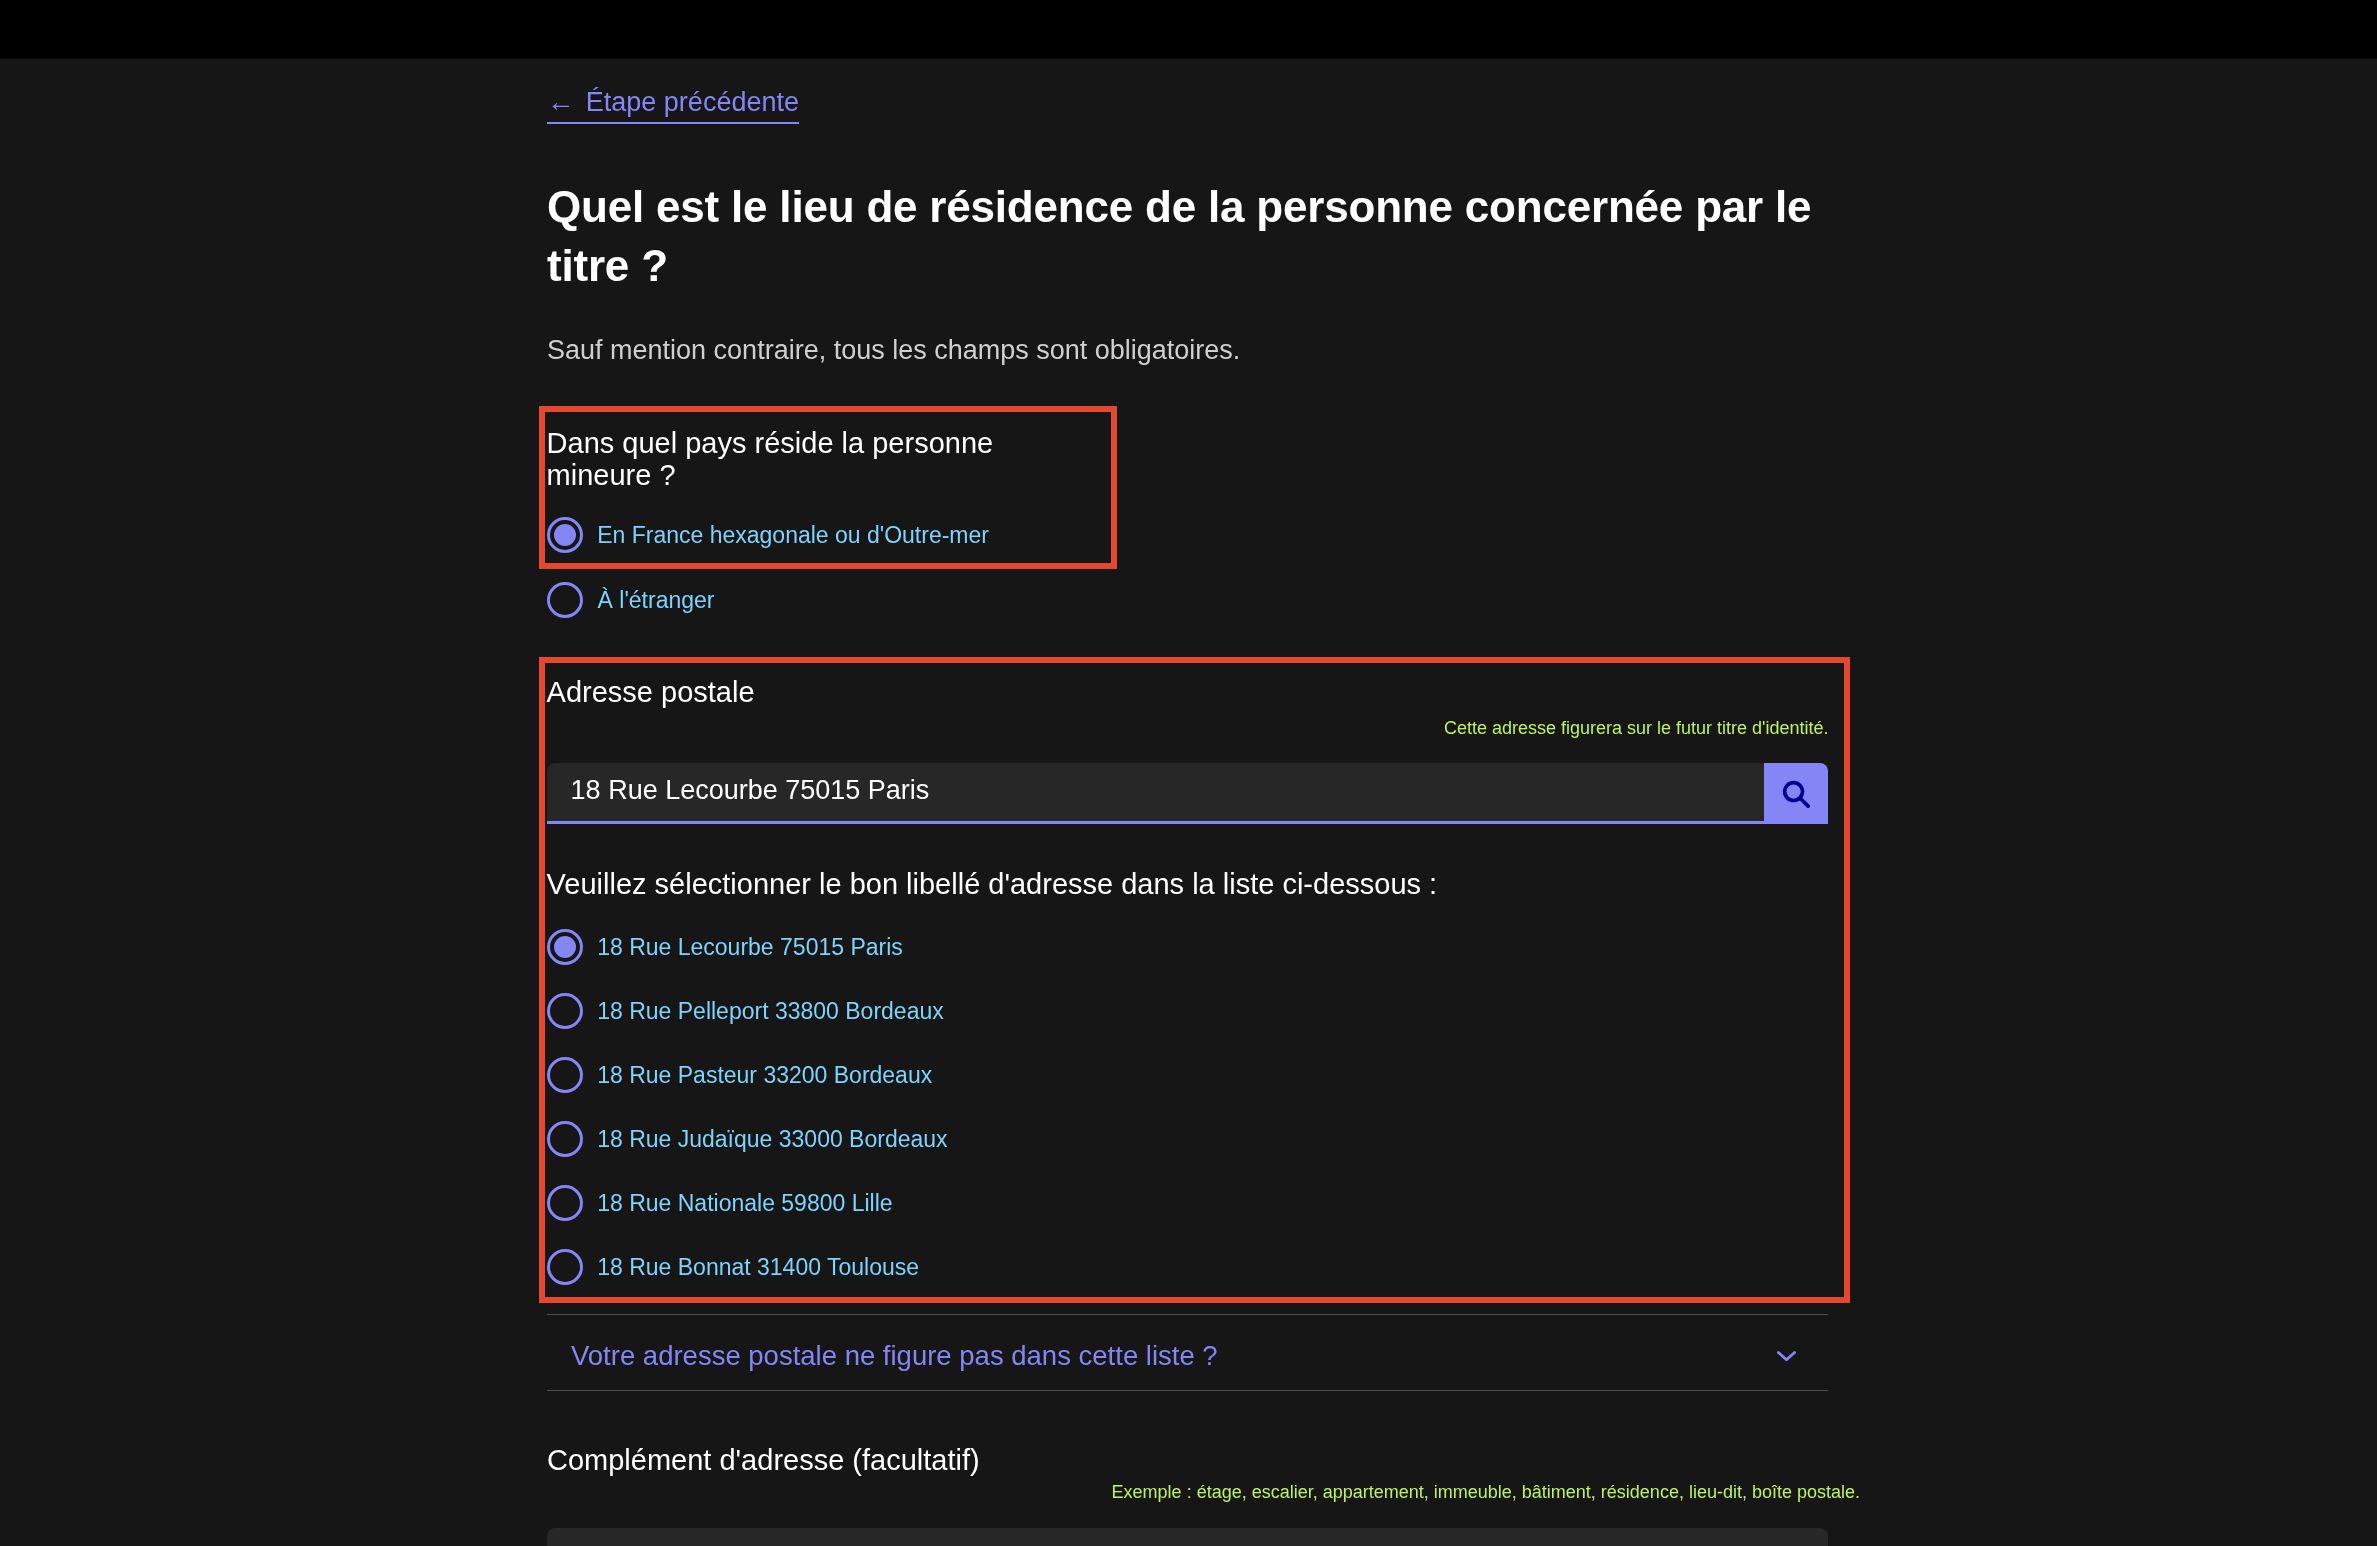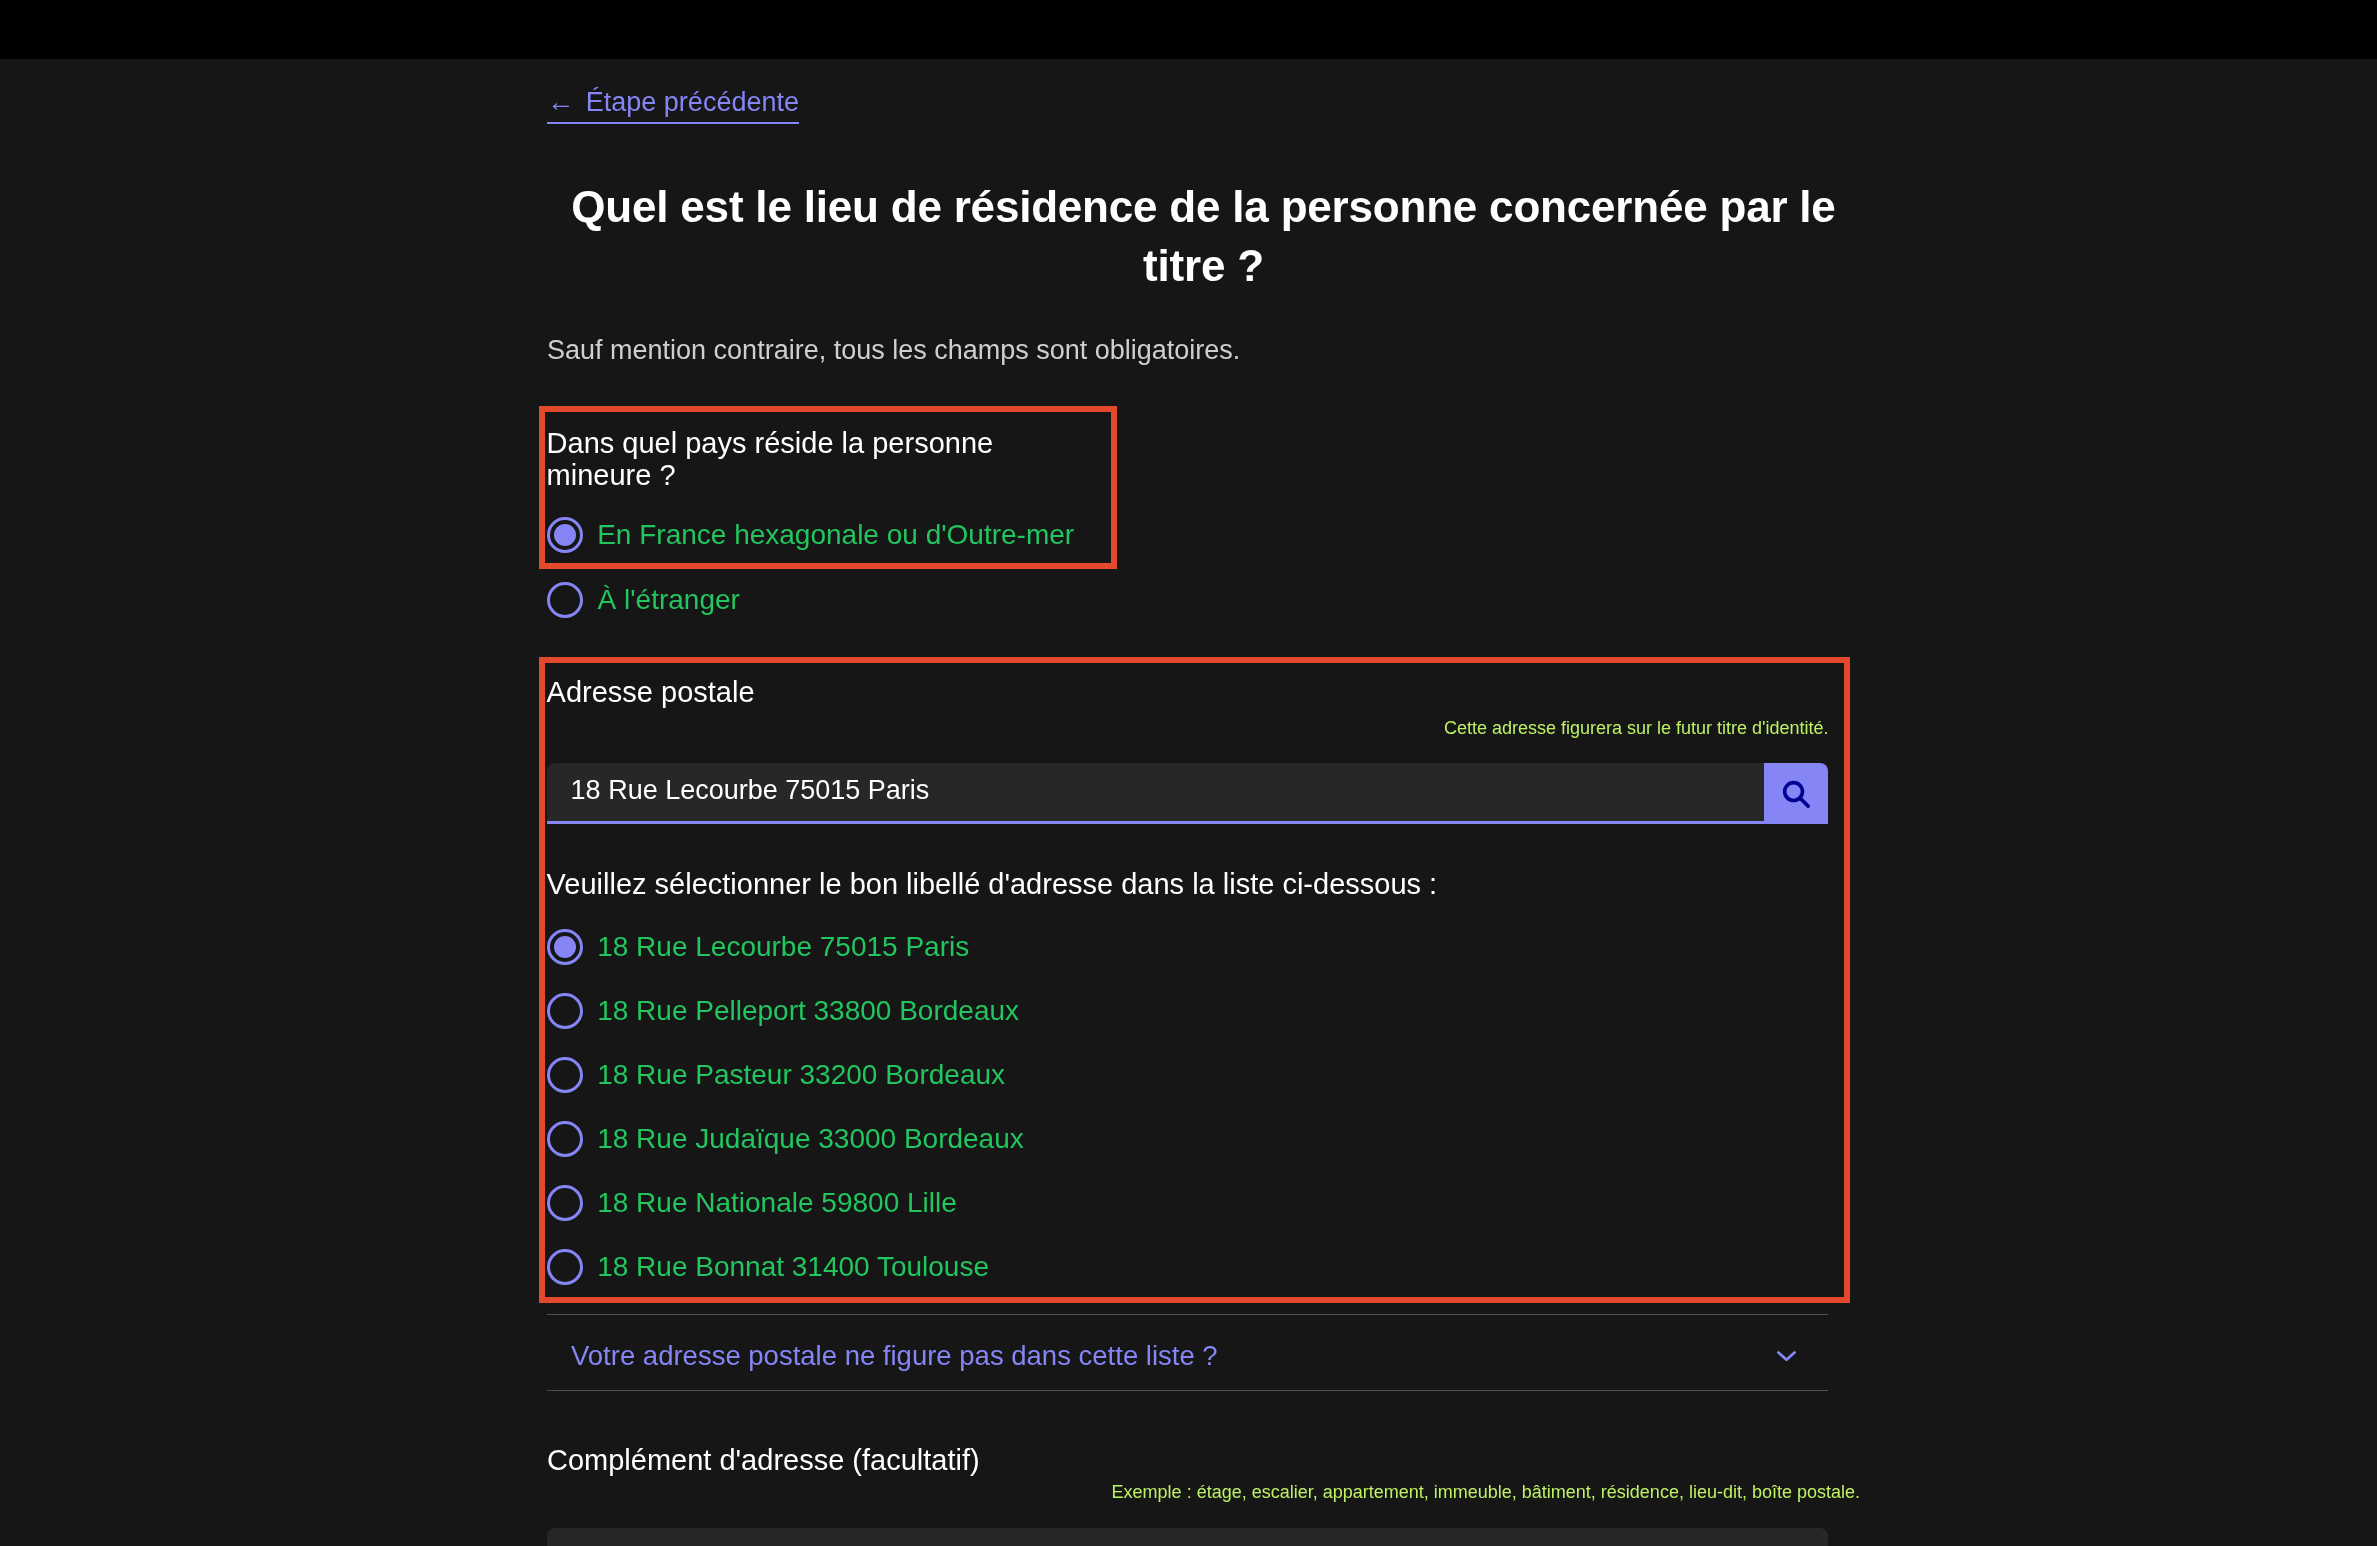--- a/index.html
+++ b/index.html
@@ -25,21 +25,20 @@
     color:var(--accent);font-size:27px;text-decoration:none;
     border-bottom:2.4px solid var(--accent);padding-bottom:4.9px;
     cursor:pointer;
   }
   .back-link .arrow{font-size:27.5px;line-height:1;}
 
   h1.page-title{
     margin-top:53px;max-width:1439px;
     font-size:44px;font-weight:700;line-height:59px;color:#ffffff;
     letter-spacing:-0.2px;
-    text-align:center;
   }
   .required-note{margin-top:39px;font-size:27px;line-height:32px;color:#cfcfcf;}
 
   
   .hl-box{border:6.5px solid var(--highlight);margin-left:-8px;}
   .box-country{width:578px;margin-top:40px;padding:14.6px 16px 10.5px 1.6px;}
   .box-address{width:1311px;margin-top:39px;padding:13px 15.4px 12px 1.6px;}
 
   .field-label{font-size:29px;line-height:32px;color:#ffffff;}
   .field-hint{font-size:18px;line-height:27.5px;color:#bef264;text-align:right;}
@@ -47,21 +46,21 @@
   
   .radio-row{display:flex;align-items:center;gap:14.6px;height:36px;cursor:pointer;}
   .radio-row + .radio-row{margin-top:28px;}
   .radio{
     width:36px;height:36px;border:3.2px solid var(--accent);border-radius:50%;
     position:relative;flex:none;background:transparent;
   }
   .radio.selected::after{
     content:"";position:absolute;inset:4px;border-radius:50%;background:var(--accent);
   }
-  .radio-label{font-size:28px;line-height:34px;color:#22c55e;white-space:nowrap;}
+  .radio-label{font-size:23px;line-height:34px;color:#7dd3fc;white-space:nowrap;}
   .box-country .radio-row{margin-top:26px;}
   .row-abroad{margin-top:13px;}
 
   
   .addr-hint{margin-top:6.5px;}
   .search-row{margin-top:21px;display:flex;width:1281px;height:61px;}
   .search-input{
     flex:1;height:61px;background:var(--input-bg);
     border:none;outline:none;border-bottom:3.2px solid var(--accent);
     border-radius:8px 0 0 0;

